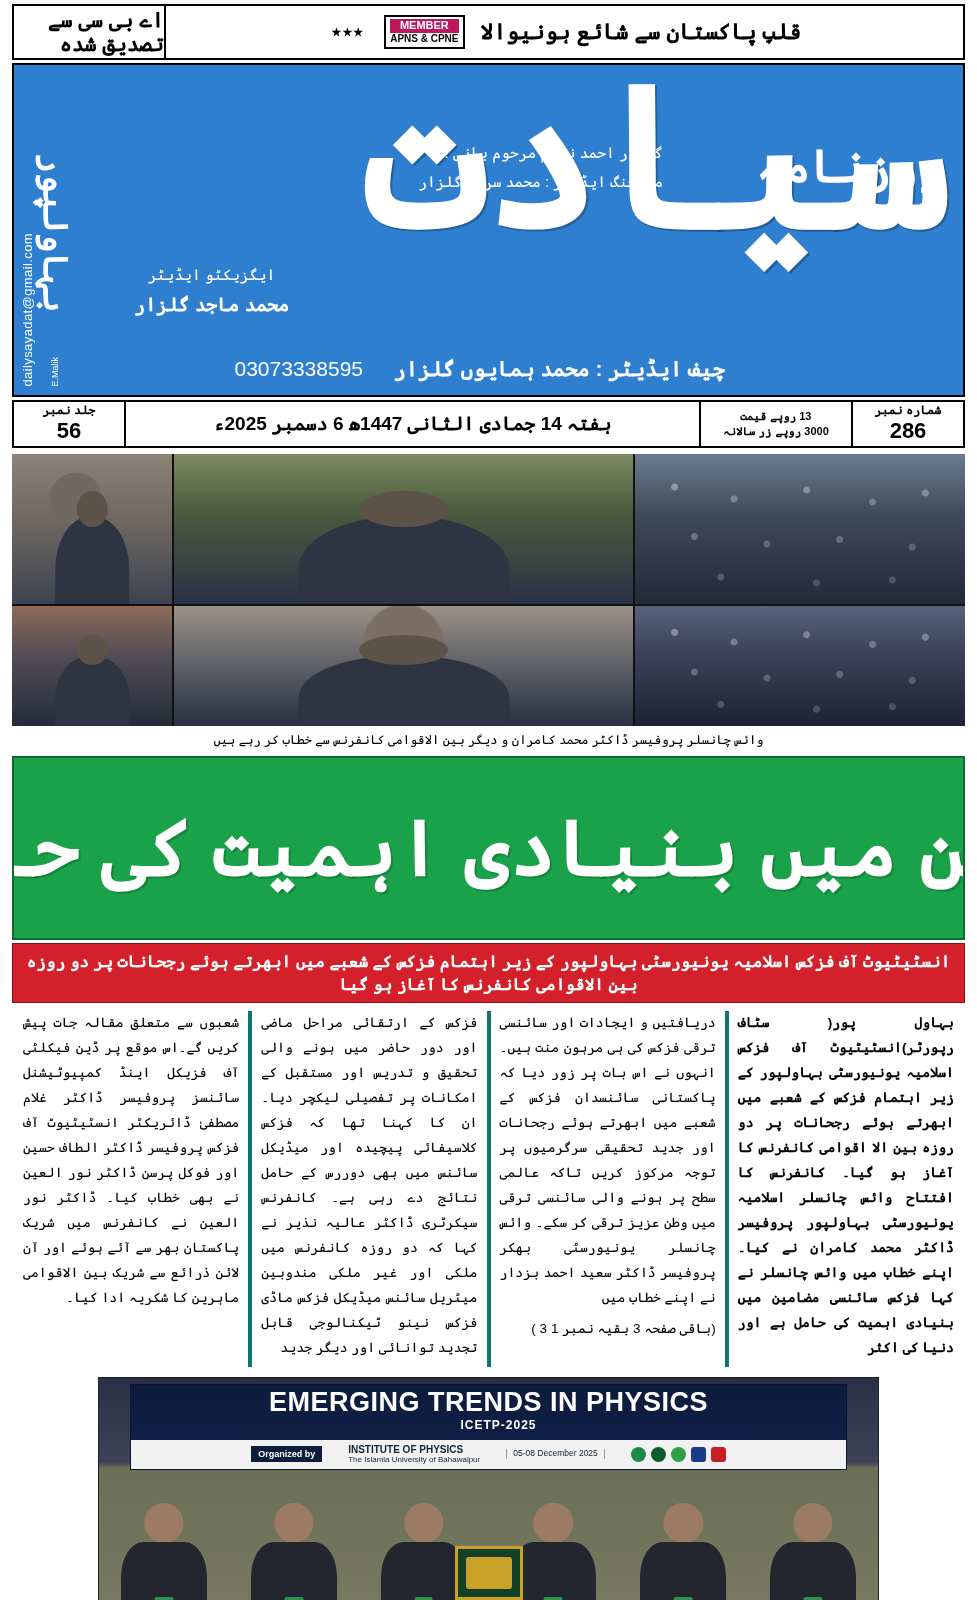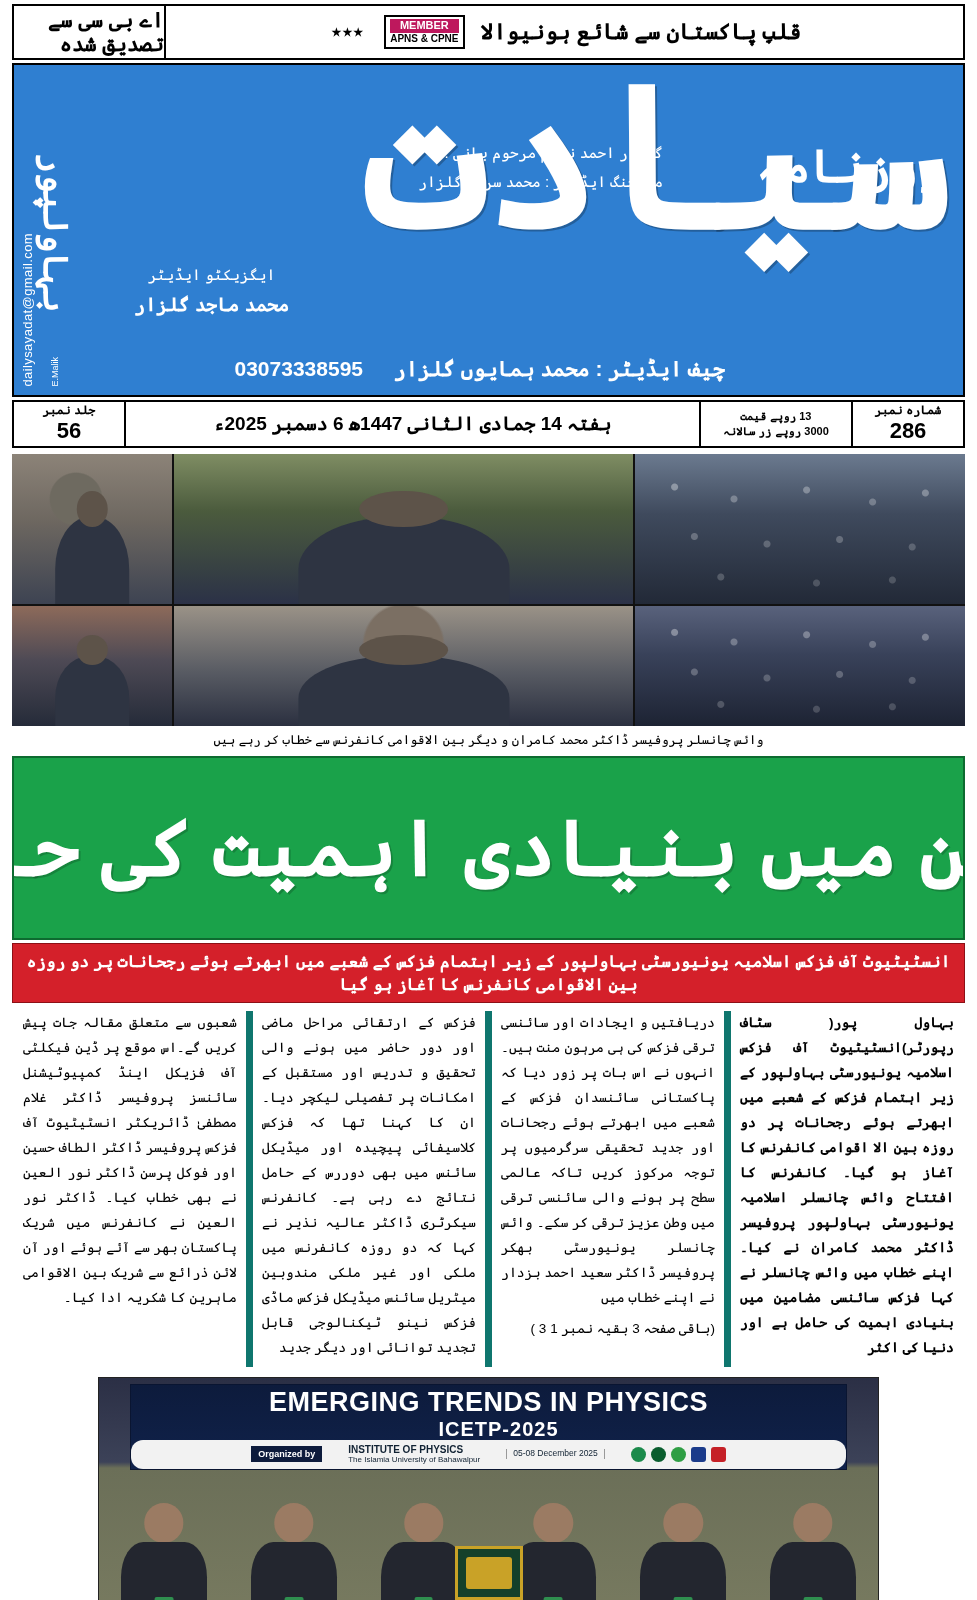--- a/index.html
+++ b/index.html
@@ -124,21 +124,21 @@
     bottom:14px;
     font-size:21px;
     font-weight:bold;
     direction:rtl;
   }
   .mm-phone{
     position:absolute;
     right:600px;
     bottom:14px;
     font-size:21px;
-    font-weight:bold;
+    font-weight:normal;
     direction:ltr;
   }
   .mm-email{
     position:absolute;
     left:6px;
     bottom:8px;
     font-size:13px;
     direction:ltr;
     writing-mode:vertical-rl;
     transform:rotate(180deg);
@@ -287,21 +287,21 @@
     direction:rtl;
     gap:0;
   }
   .col{
     flex:1;
     padding:0 9px;
     direction:rtl;
     text-align:justify;
     font-size:13.5px;
     line-height:1.85;
-    border-left:7px solid #0f766e;
+    border-left:4px solid #0f766e;
   }
   .col:last-child{border-left:none;}
   .col p{margin:0 0 6px 0;}
   .col .lead{font-weight:bold;}
 
   
   .photo2-wrap{margin:10px 90px 0 90px;}
   .stage{
     position:relative;
     height:300px;
@@ -314,26 +314,26 @@
     background:linear-gradient(180deg,#0d1b3c 0%, #10224b 100%);
     border:1px solid #0a1531;
     color:#fff;
     text-align:center;
     overflow:hidden;
   }
   .screen .s-title{
     font-size:27px;font-weight:bold;letter-spacing:.5px;color:#fff;
     margin-top:2px;direction:ltr;
   }
-  .screen .s-sub{font-size:20px;font-weight:bold;color:#fff;direction:ltr;letter-spacing:1px;padding-left:20px;}
+  .screen .s-sub{font-size:12px;font-weight:bold;color:#fff;direction:ltr;letter-spacing:1px;padding-left:20px;}
   .screen .s-bar{
     position:absolute;left:0;right:0;bottom:0;height:34%;
     background:#f2f2f2;color:#123;
     display:flex;align-items:center;justify-content:center;gap:26px;
-    font-size:9px;direction:ltr;border-radius:12px;
+    font-size:9px;direction:ltr;
   }
   .screen .s-bar .org{background:#0d1b3c;color:#fff;padding:3px 7px;font-weight:bold;font-size:9px;}
   .screen .s-bar .inst{font-weight:bold;font-size:10px;line-height:1.15;text-align:left;}
   .screen .s-bar .dates{font-size:8.5px;line-height:1.15;border-left:1px solid #999;border-right:1px solid #999;padding:0 6px;}
   .screen .s-bar .logos{display:flex;gap:5px;align-items:center;}
   .screen .s-bar .logos i{
     display:block;width:15px;height:15px;border-radius:50%;
     background:#1b8a4b;font-style:normal;
   }
   .screen .s-bar .logos i.l2{background:#0a5d2e;}

